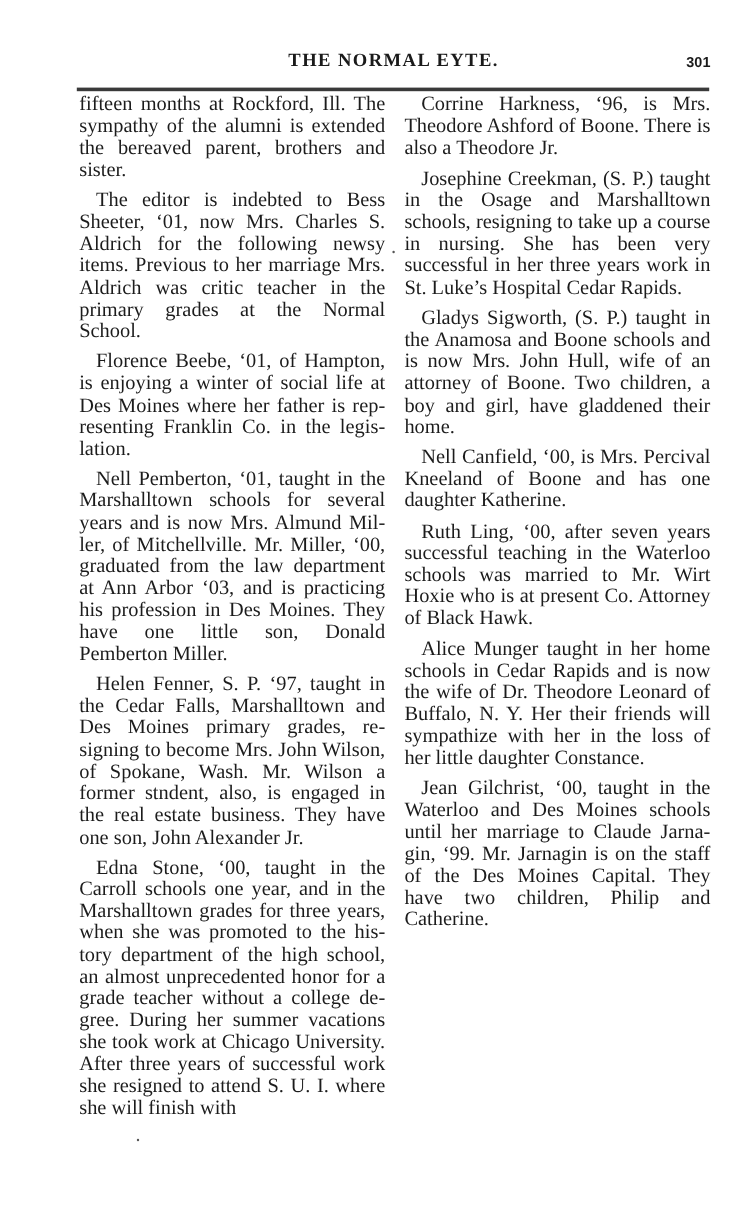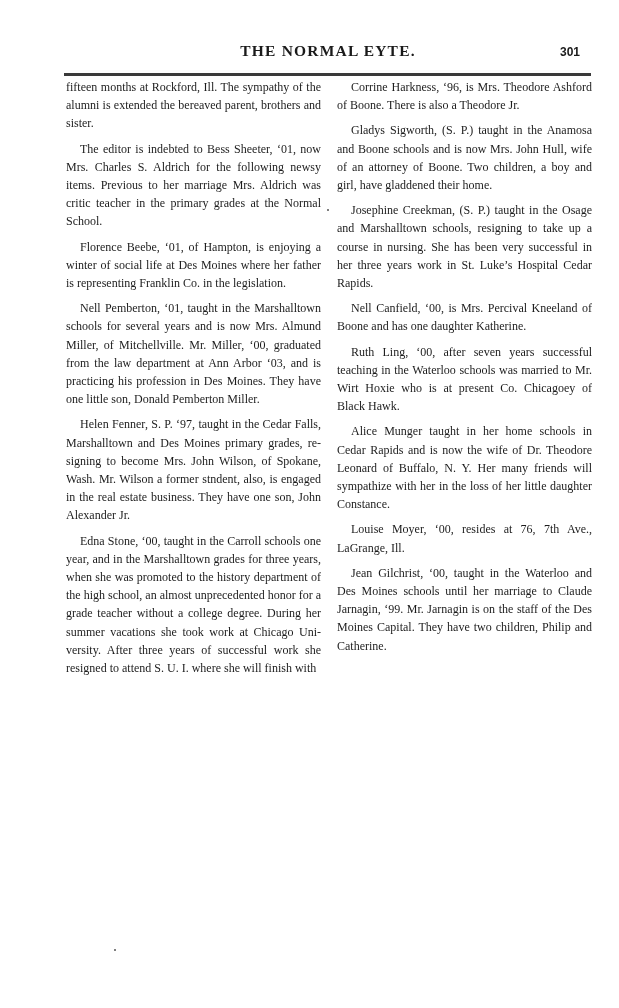--- a/index.html
+++ b/index.html
@@ -28,21 +28,21 @@
     width: 528px;
     top: 2px;
     text-align: center;
     font-size: 15.5px;
     font-weight: bold;
     letter-spacing: 1.2px;
     color: #1a1a1a;
   }
   .page-number {
     position: absolute;
-    right: 12px;
+    right: 0;
     top: 5px;
     font-family: "Liberation Sans", "DejaVu Sans", sans-serif;
     font-size: 12px;
     font-weight: bold;
     color: #1a1a1a;
   }
   .header-rule {
     position: absolute;
     left: 64px;
     top: 73px;
@@ -53,21 +53,21 @@
   .columns {
     position: absolute;
     left: 66px;
     top: 78px;
     width: 526px;
     display: flex;
     justify-content: space-between;
   }
   .column {
     width: 255px;
-    font-size: 12px;
+    font-size: 17px;
     line-height: 18.2px;
     text-align: justify;
     hyphens: manual;
   }
   .column p {
     margin: 0 0 7px 0;
     text-indent: 14px;
   }
   .column p.cont {
     text-indent: 0;
@@ -93,24 +93,23 @@
   <div class="column">
     <p class="cont">fifteen months at Rockford, Ill. The sympathy of the alumni is ex­tended the bereaved parent, broth­ers and sister.</p>
     <p>The editor is indebted to Bess Sheeter, ‘01, now Mrs. Charles S. Aldrich for the following newsy items. Previous to her marriage Mrs. Aldrich was critic teacher in the primary grades at the Normal School.</p>
     <p>Florence Beebe, ‘01, of Hampton, is enjoying a winter of social life at Des Moines where her father is rep­resenting Franklin Co. in the legis­lation.</p>
     <p>Nell Pemberton, ‘01, taught in the Marshalltown schools for several years and is now Mrs. Almund Mil­ler, of Mitchellville. Mr. Miller, ‘00, graduated from the law depart­ment at Ann Arbor ‘03, and is prac­ticing his profession in Des Moines. They have one little son, Donald Pemberton Miller.</p>
     <p>Helen Fenner, S. P. ‘97, taught in the Cedar Falls, Marshalltown and Des Moines primary grades, re­signing to become Mrs. John Wil­son, of Spokane, Wash. Mr. Wil­son a former stndent, also, is en­gaged in the real estate business. They have one son, John Alexander Jr.</p>
     <p>Edna Stone, ‘00, taught in the Carroll schools one year, and in the Marshalltown grades for three years, when she was promoted to the his­tory department of the high school, an almost unprecedented honor for a grade teacher without a college de­gree. During her summer vaca­tions she took work at Chicago Uni­versity. After three years of suc­cessful work she resigned to attend S. U. I. where she will finish with</p>
   </div>
   <div class="column">
     <p>Corrine Harkness, ‘96, is Mrs. Theodore Ashford of Boone. There is also a Theodore Jr.</p>
+    <p>Josephine Creekman, (S. P.) taught in the Osage and Marshall­town schools, resigning to take up a course in nursing. She has been very successful in her three years work in St. Luke’s Hospital Cedar Rapids.</p>
     <p>Gladys Sigworth, (S. P.) taught in the Anamosa and Boone schools and is now Mrs. John Hull, wife of an attorney of Boone. Two chil­dren, a boy and girl, have gladdened their home.</p>
-    <p>Josephine Creekman, (S. P.) taught in the Osage and Marshall­town schools, resigning to take up a course in nursing. She has been very successful in her three years work in St. Luke’s Hospital Cedar Rapids.</p>
     <p>Nell Canfield, ‘00, is Mrs. Perci­val Kneeland of Boone and has one daughter Katherine.</p>
-    <p>Ruth Ling, ‘00, after seven years successful teaching in the Waterloo schools was married to Mr. Wirt Hoxie who is at present Co. Chicago­ey of Black Hawk.</p>
-    <p>Alice Munger taught in her home schools in Cedar Rapids and is now the wife of Dr. Theodore Leonard of Buffalo, N. Y. Her many friends will sympathize with her in the loss of her little daughter Constance.</p>
-    <p>Louise Moyer, ‘00, resides at 76, 7th Ave., LaGrange, Ill.</p>
+    <p>Ruth Ling, ‘00, after seven years successful teaching in the Waterloo schools was married to Mr. Wirt Hoxie who is at present Co. Attorn­ey of Black Hawk.</p>
+    <p>Alice Munger taught in her home schools in Cedar Rapids and is now the wife of Dr. Theodore Leonard of Buffalo, N. Y. Her their friends will sympathize with her in the loss of her little daughter Constance.</p>
     <p>Jean Gilchrist, ‘00, taught in the Waterloo and Des Moines schools until her marriage to Claude Jarna­gin, ‘99. Mr. Jarnagin is on the staff of the Des Moines Capital. They have two children, Philip and Catherine.</p>
   </div>
 </div>
 
 <div class="stray-mark" style="left:114px; top:949px;"></div>
 <div class="stray-mark" style="left:327px; top:209px;"></div>
 
 </body></html>

